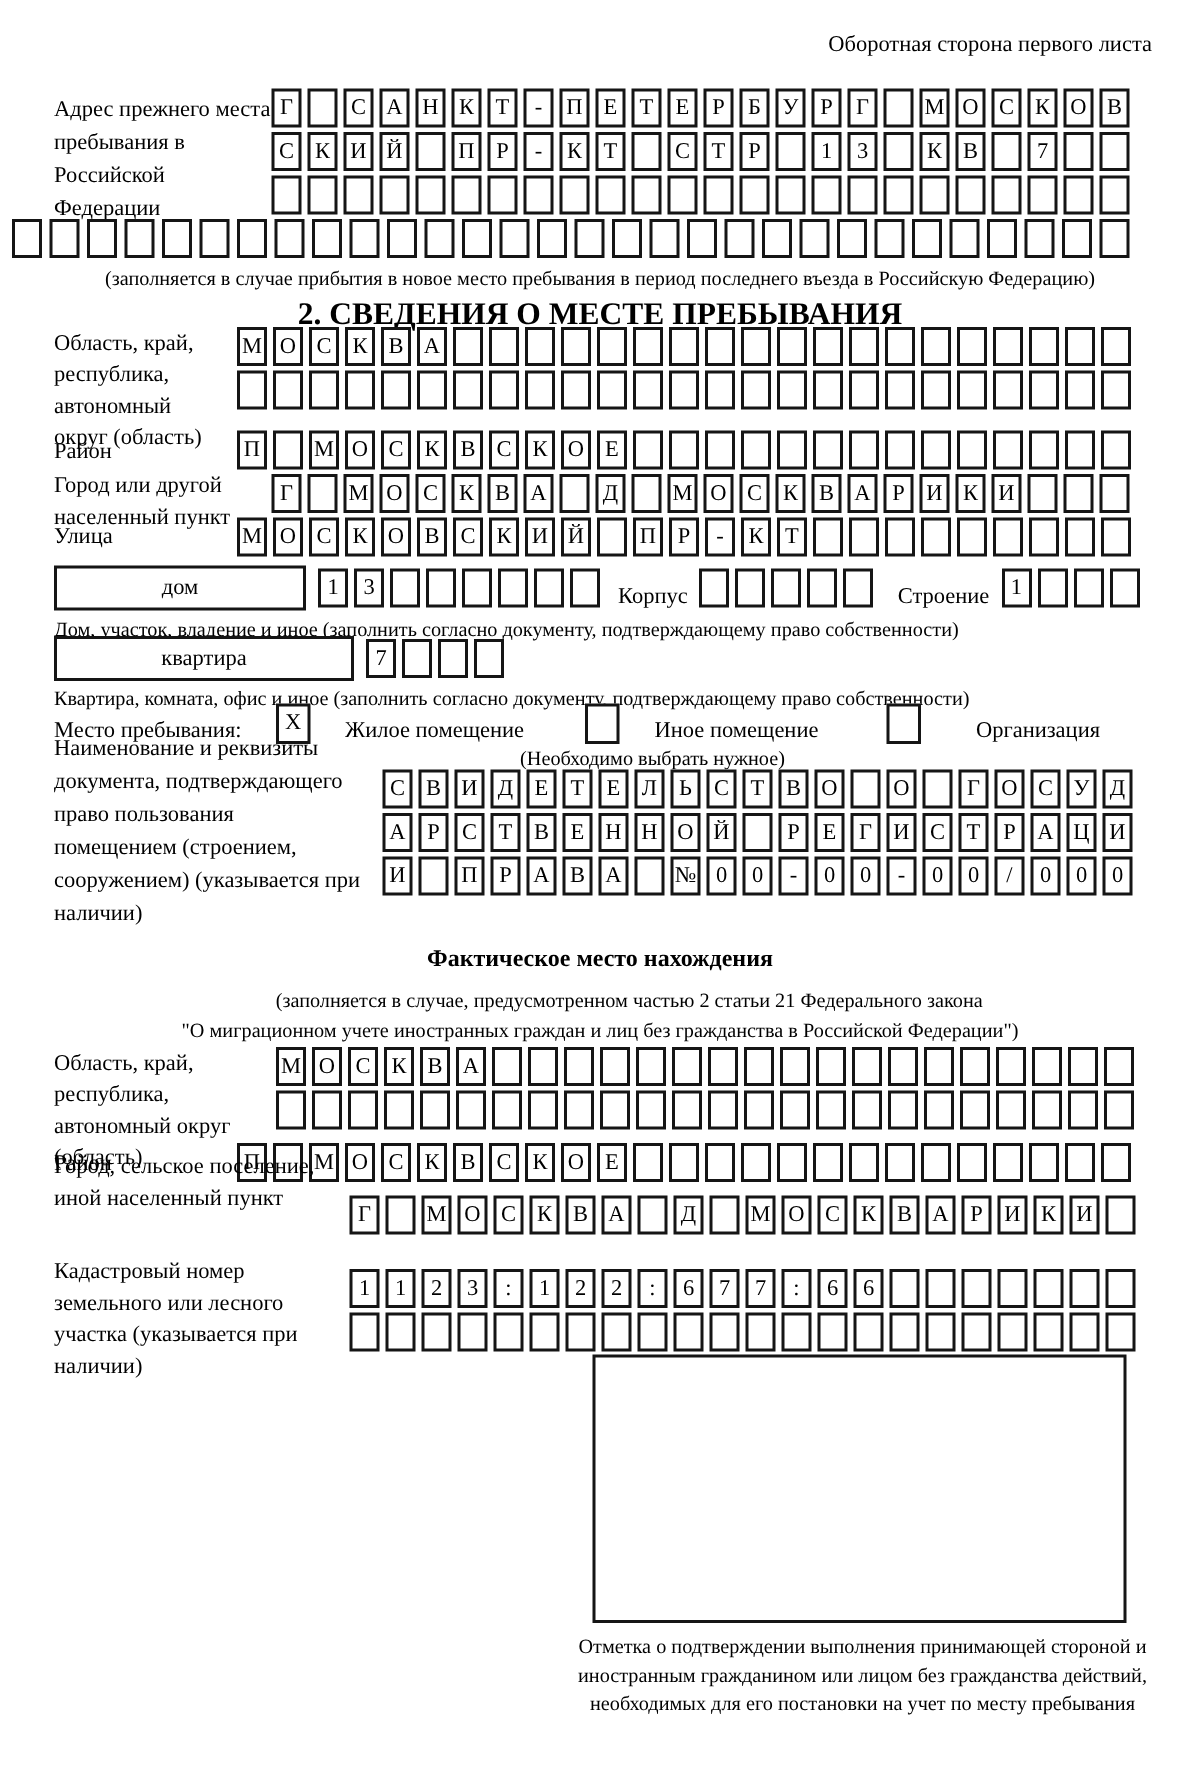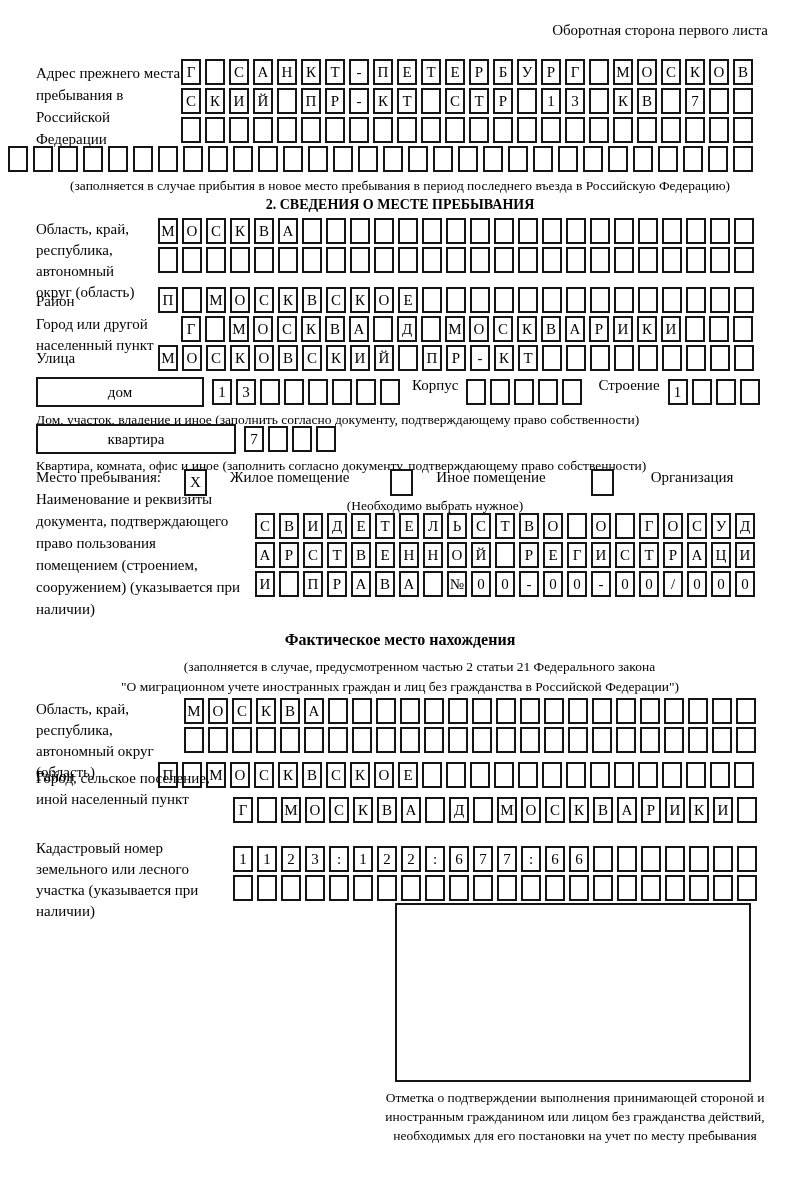--- a/index.html
+++ b/index.html
@@ -22,21 +22,21 @@
     display:flex; align-items:center; justify-content:center;
     font-size:15px; line-height:1;
   }
   .widecells .cellrow { gap:5px; }
 
   .labelbox {
     height:30px; border:2px solid #151515; background:#fff;
     display:flex; align-items:center; justify-content:center;
     font-size:15px; flex:0 0 auto;
   }
-  .inlinerow { display:flex; align-items:flex-start; }
+  .inlinerow { display:flex; align-items:flex-end; }
   .inlbl { font-size:15px; white-space:nowrap; }
 
   .checkbox {
     width:23px; height:27px; border:2px solid #151515; background:#fff;
     display:flex; align-items:center; justify-content:center;
     font-size:15px; flex:0 0 auto;
   }
   .stamp-box { border:2px solid #151515; background:#fff; }
 </style>
 </head>
@@ -154,21 +154,21 @@
       <div class="cell"></div>
       <div class="cell"></div>
       <div class="cell"></div>
       <div class="cell"></div>
       <div class="cell"></div>
       <div class="cell"></div>
     </div>
 </div>
 <div class="abs note center" style="top:177px; left:0; width:800px;">(заполняется в случае прибытия в новое место пребывания в период последнего въезда в Российскую Федерацию)</div>
 
-<div class="abs bold center" style="top:197px; left:0; width:800px; font-size:14px;">2. СВЕДЕНИЯ О МЕСТЕ ПРЕБЫВАНИЯ</div>
+<div class="abs bold center" style="top:197px; left:0; width:800px; font-size:21px;">2. СВЕДЕНИЯ О МЕСТЕ ПРЕБЫВАНИЯ</div>
 
 <div class="abs lbl" style="top:219px; left:36px; width:112px;">Область, край, республика, автономный округ (область)</div>
 <div class="abs cellrows" style="top:218px; left:158px;">
   <div class="cellrow">
       <div class="cell">М</div>
       <div class="cell">О</div>
       <div class="cell">С</div>
       <div class="cell">К</div>
       <div class="cell">В</div>
       <div class="cell">А</div>

